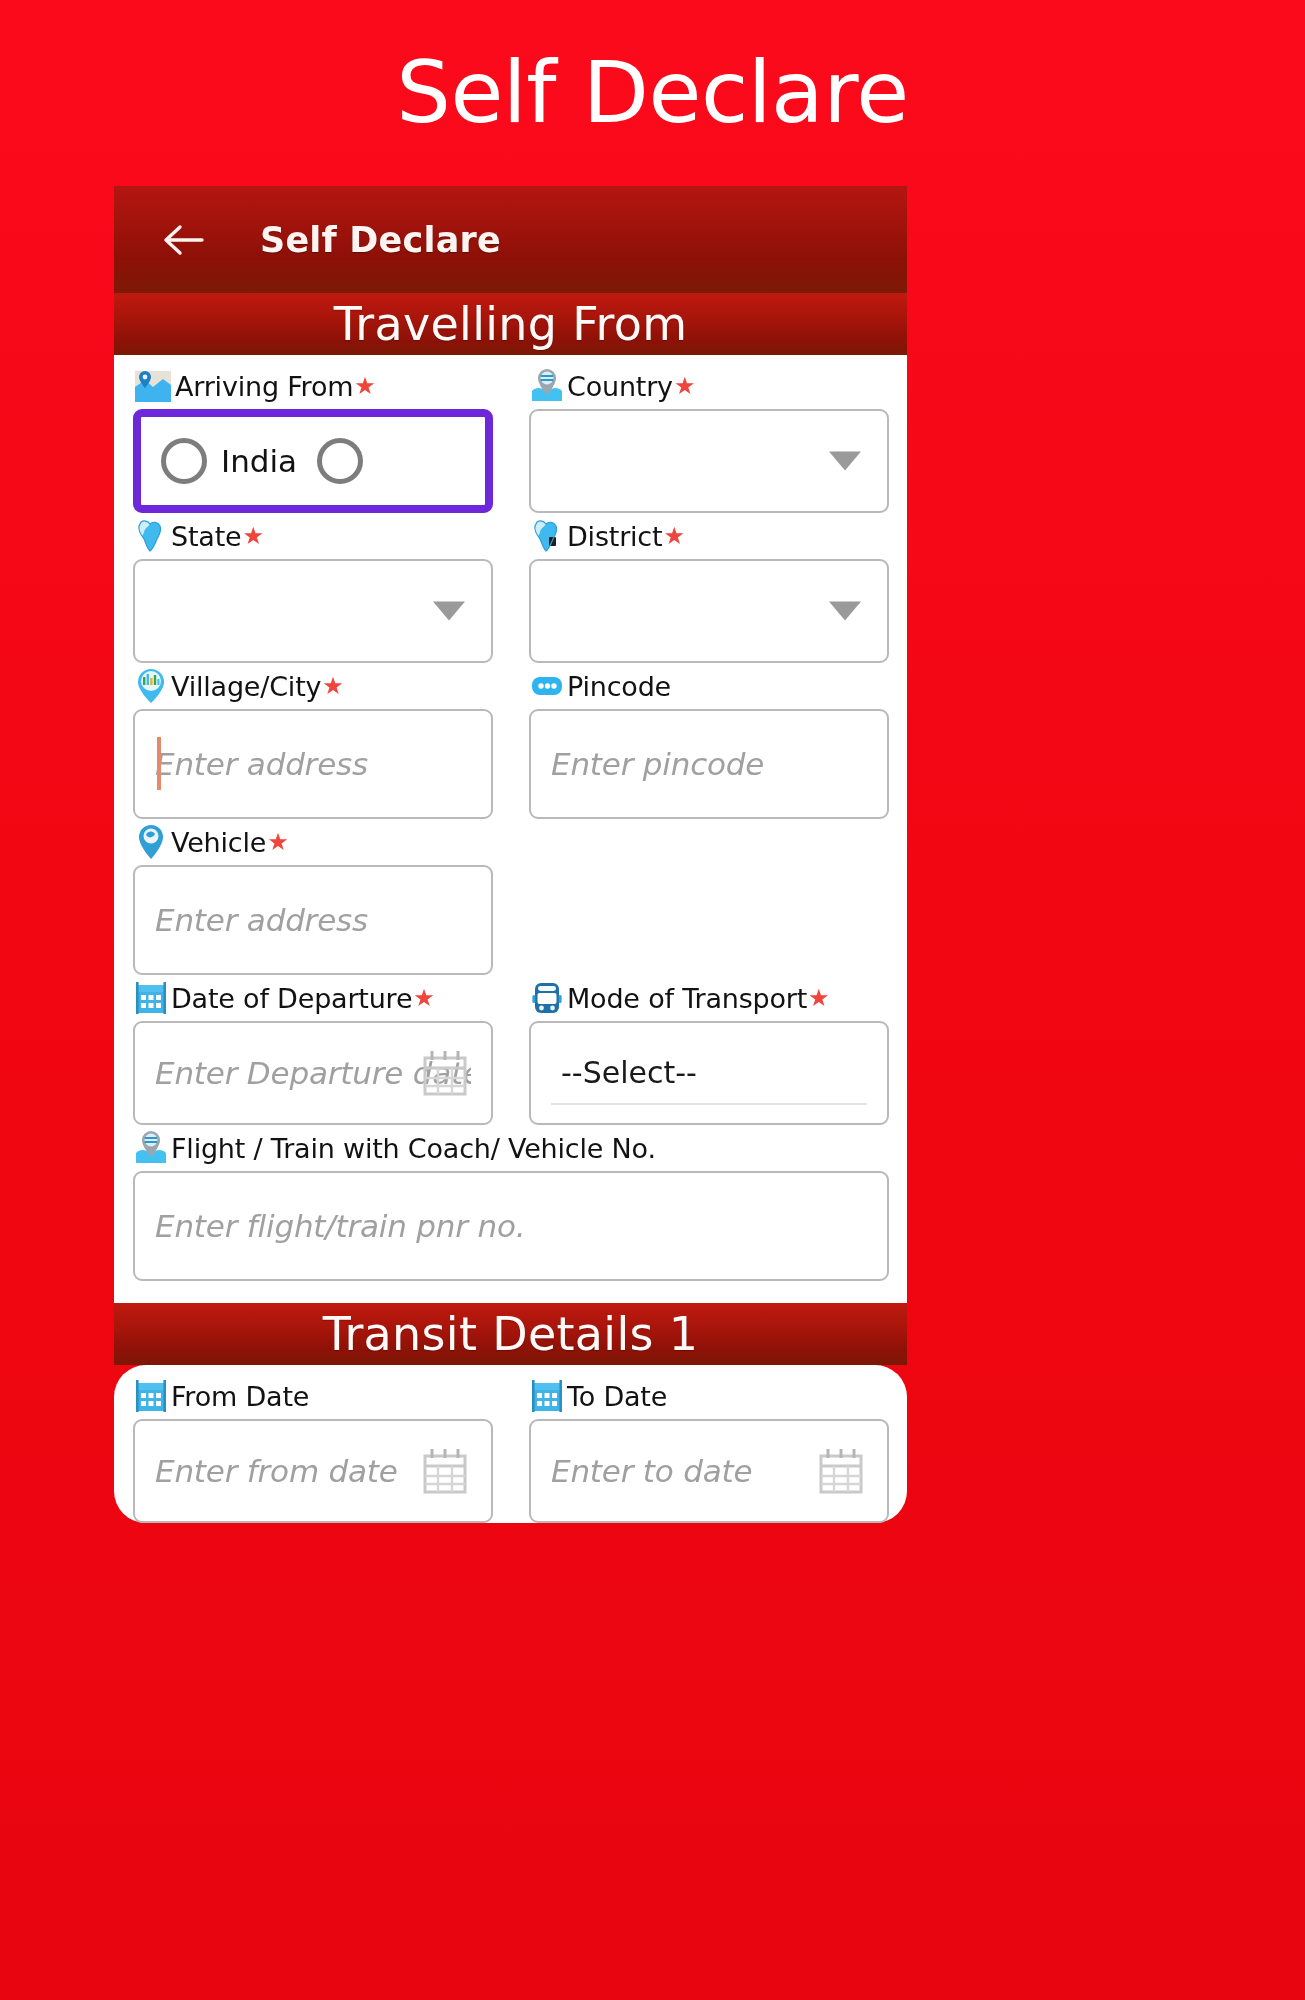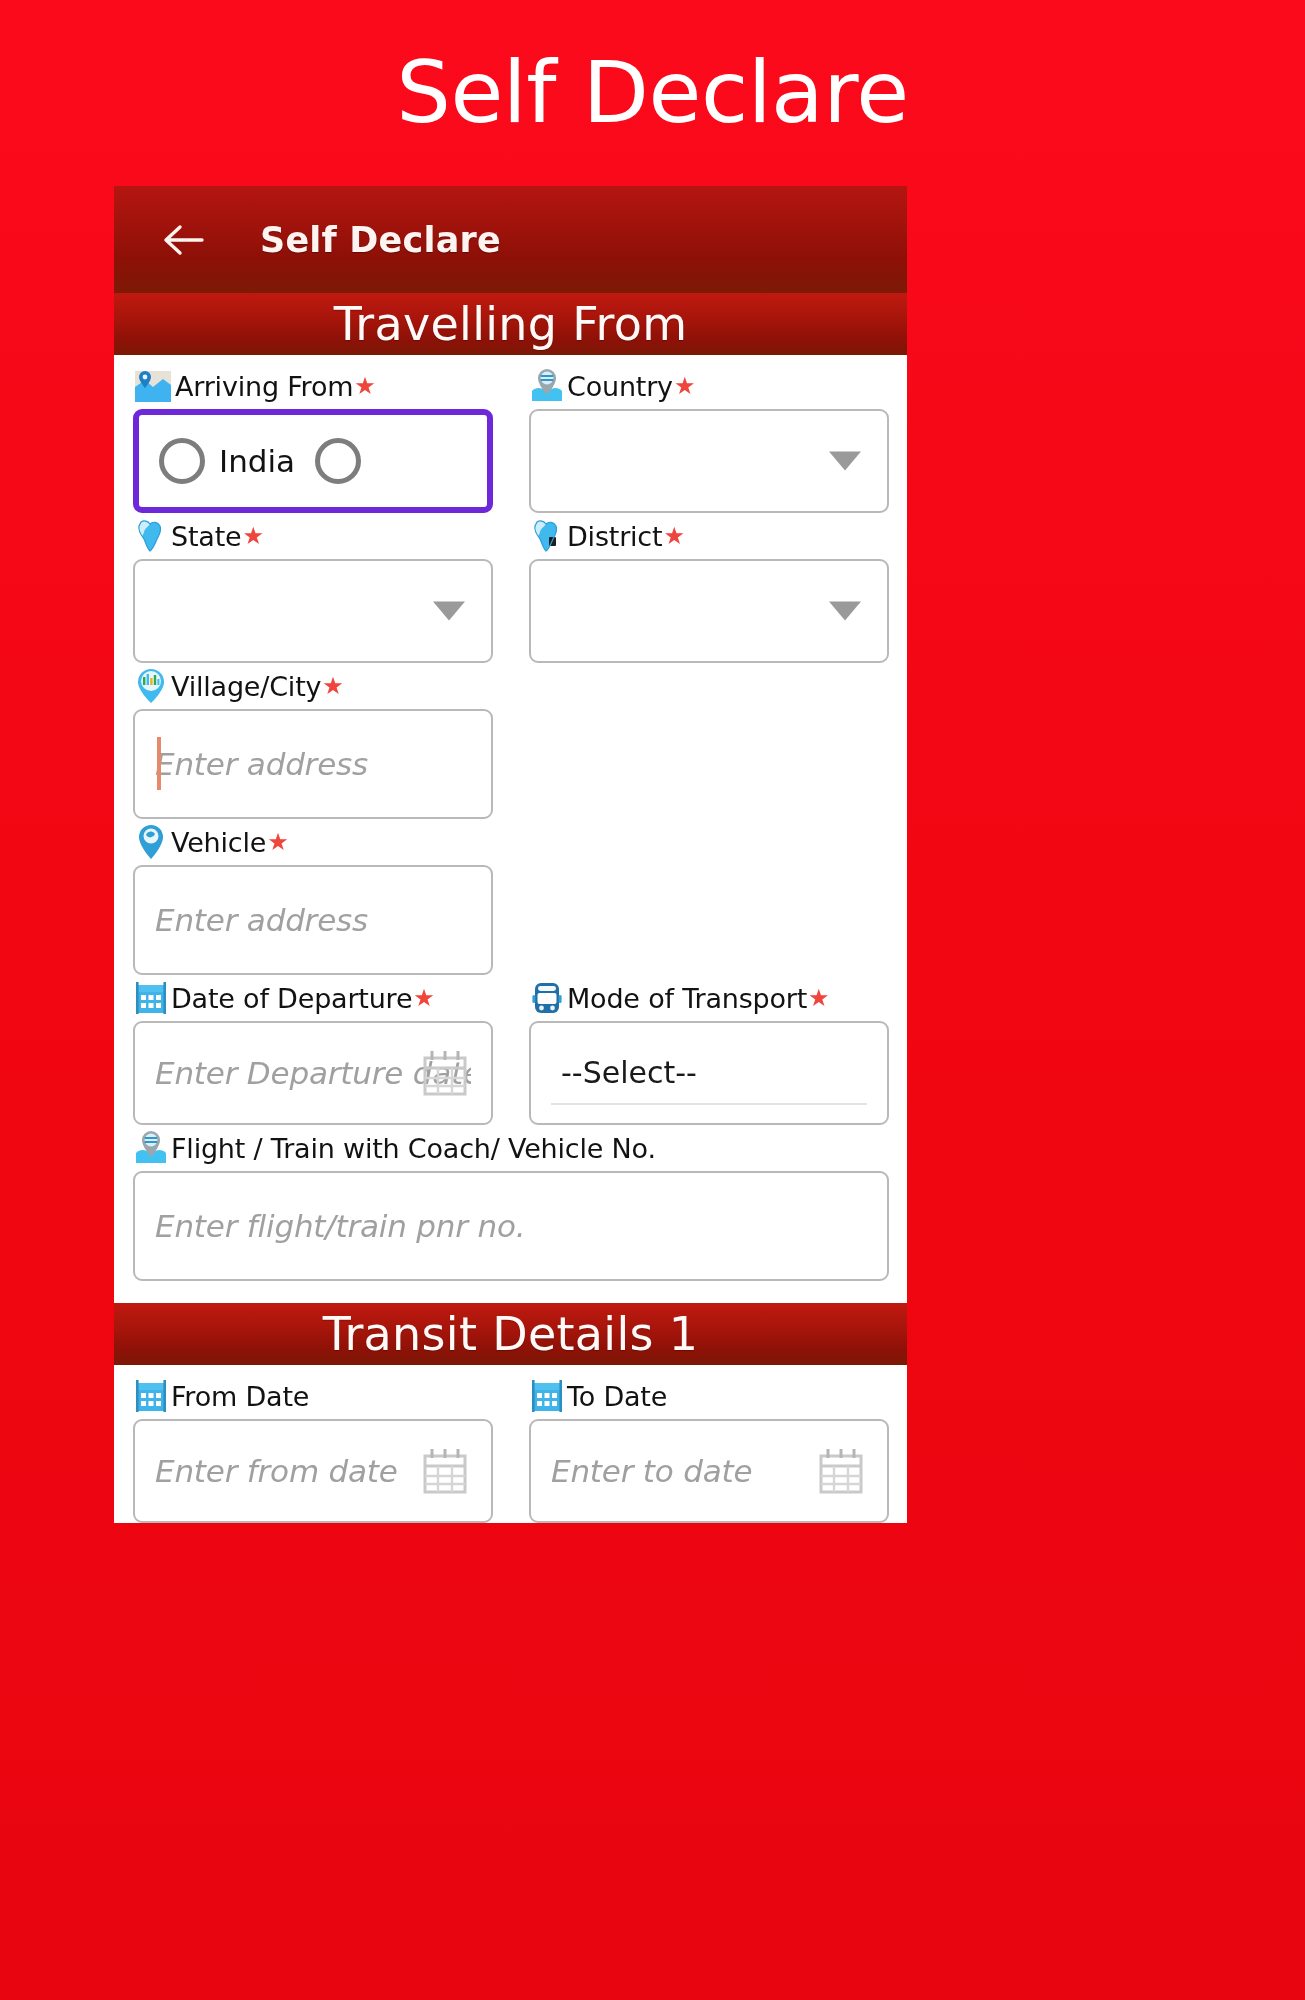--- a/index.html
+++ b/index.html
@@ -80,21 +80,21 @@
     letter-spacing: 0.3px;
     font-family: "DejaVu Sans", sans-serif;
     text-shadow: 0 1px 1px rgba(0,0,0,.25);
   }
 
   
   .card {
     background: #ffffff;
     padding: 8px 19px 22px 19px;
   }
-  .card.transit { padding-bottom: 0; }
+  .card.transit { padding-bottom: 0; border-radius: 32px; }
 
   .row {
     display: flex;
     gap: 36px;
   }
   .col { width: 360px; flex: none; }
   .col.full { width: 756px; }
 
   
   .field-label {
@@ -197,21 +197,21 @@
   .select-inner {
     height: 74px;
     display: flex;
     align-items: center;
     border-bottom: 2px solid #e3e3e3;
     padding-left: 10px;
   }
 
   
   .radio-group {
-    border: 6px solid #6d28d9;
+    border: 8px solid #6d28d9;
     border-radius: 9px;
     background: #fff;
     height: 104px;
     display: flex;
     align-items: center;
     padding: 0 20px;
     overflow: hidden;
   }
   .radio-item {
     display: flex;
@@ -349,20 +349,34 @@
           </svg>
           <span class="label-text">Village/City</span>
           <span class="req-star">★</span>
         </div>
         <div class="box tall">
           <span class="caret"></span>
           <span class="placeholder">Enter address</span>
         </div>
       </div>
 
+      <div class="col">
+        <div class="field-label">
+          <svg class="lbl-icon" viewBox="0 0 36 38">
+            <rect x="3" y="10" width="30" height="18" rx="8" fill="#2eb4ef"></rect>
+            <circle cx="12" cy="19" r="2.7" fill="#ffffff"></circle>
+            <circle cx="18.5" cy="19" r="2.7" fill="#ffffff"></circle>
+            <circle cx="25" cy="19" r="2.7" fill="#ffffff"></circle>
+          </svg>
+          <span class="label-text">Pincode</span>
+        </div>
+        <div class="box tall">
+          <span class="placeholder">Enter pincode</span>
+        </div>
+      </div>
     </div>
 
     <div class="row">
       <div class="col">
         <div class="field-label">
           <svg class="lbl-icon" viewBox="0 0 36 38">
             <path d="M18 2 a12 12 0 0 1 12 12 c0 9 -12 22 -12 22 S6 23 6 14 A12 12 0 0 1 18 2z" fill="#2f9fd6"></path>
             <circle cx="18" cy="13" r="7.5" fill="#e8f6fc"></circle>
             <path d="M14 10 a5 5 0 0 1 8 1 a5 5 0 0 1 -9 1 z" fill="#2f9fd6"></path>
           </svg>

